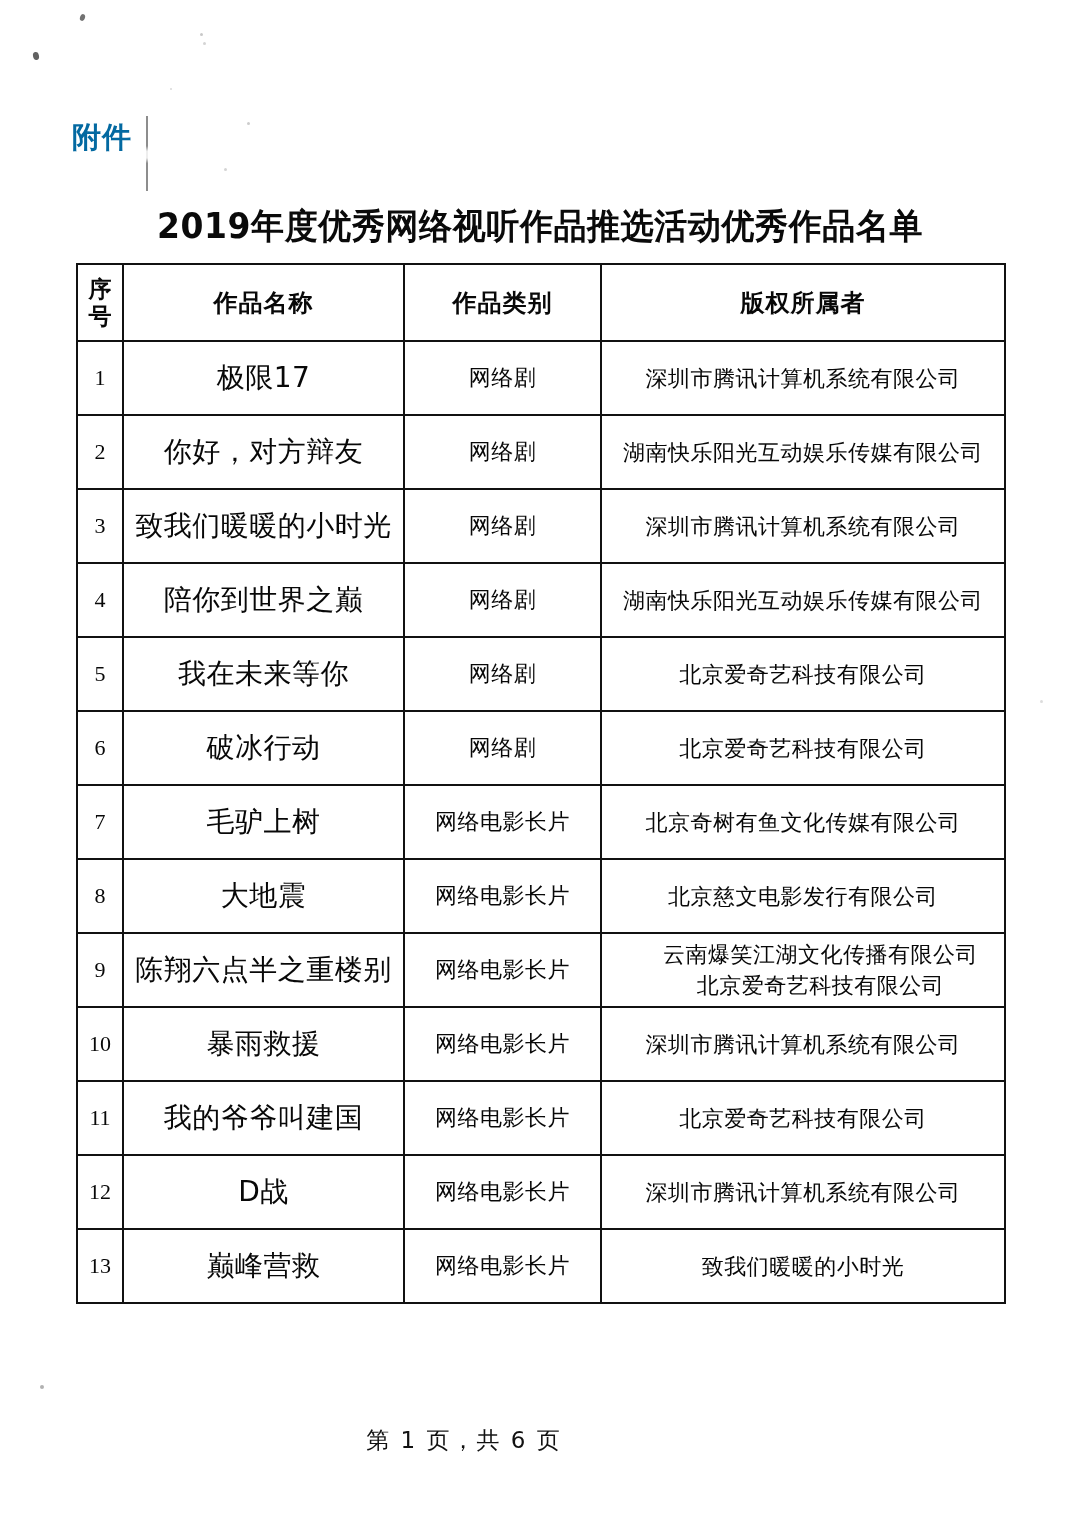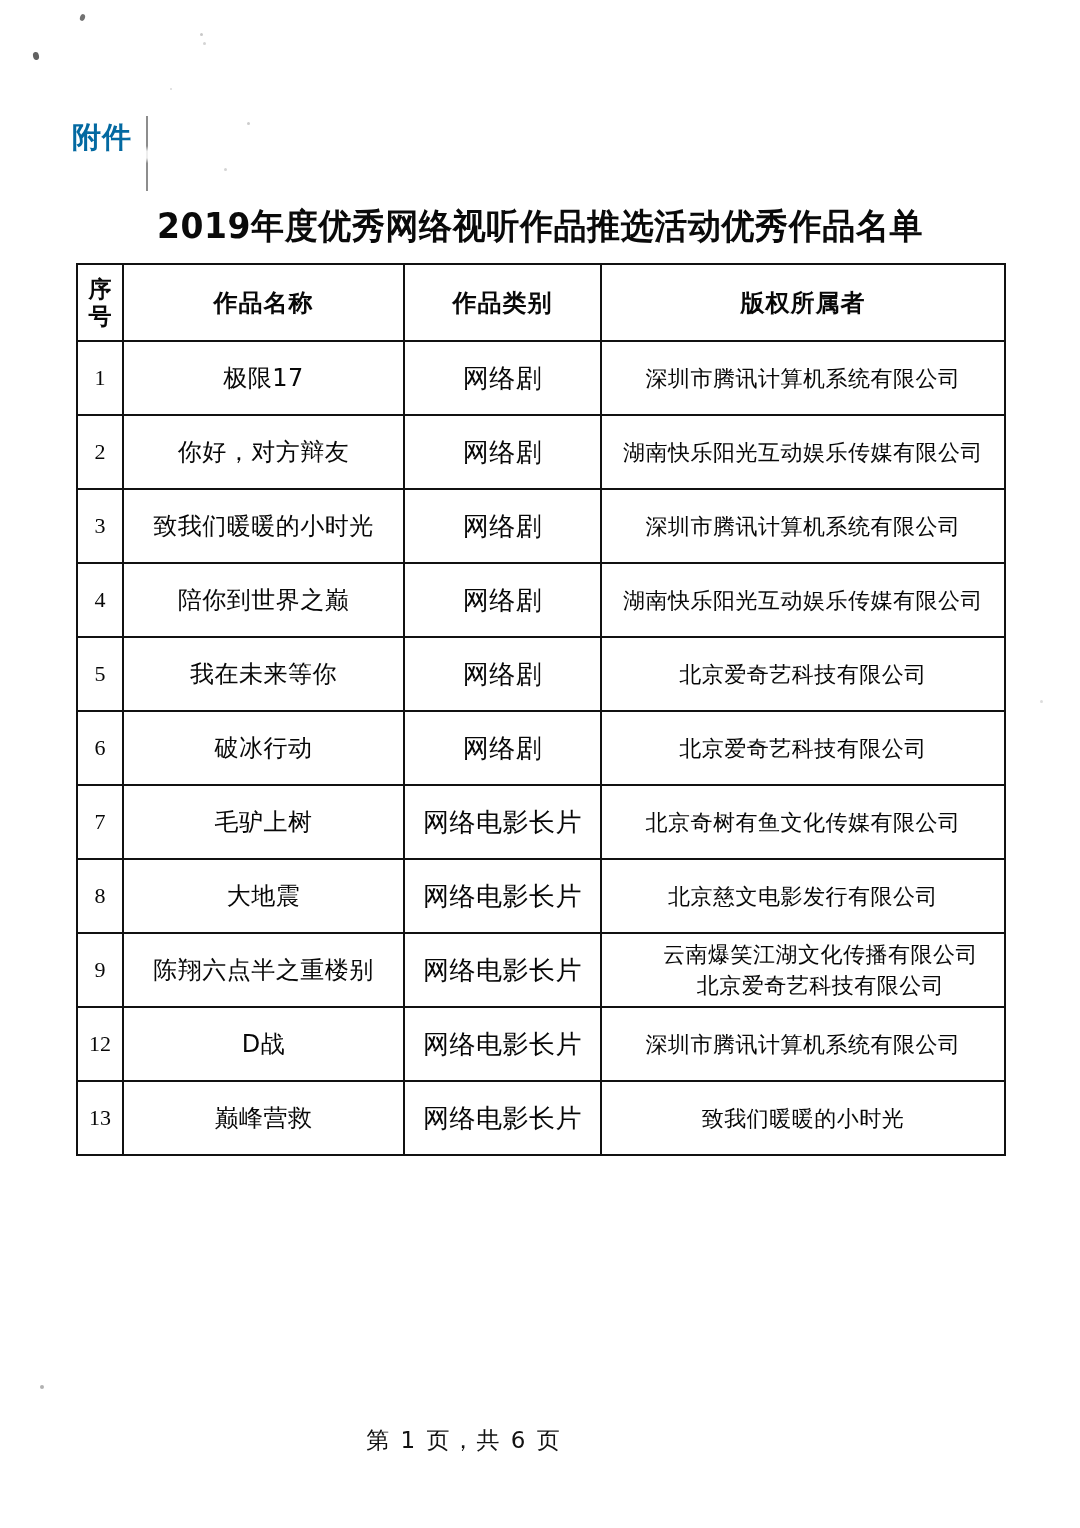--- a/index.html
+++ b/index.html
@@ -125,22 +125,22 @@
     height: 72px;
     font-weight: 400;
     font-size: 22px;
     letter-spacing: .5px;
   }
   tbody td.cell-no {
     font-family: "Liberation Serif", "DejaVu Serif", serif;
     font-size: 22px;
     letter-spacing: 0;
   }
-  tbody td.cell-name  { font-size: 24px; }
-  tbody td.cell-cat   { font-size: 26px; margin-top: 28px; }
+  tbody td.cell-name  { font-size: 28px; }
+  tbody td.cell-cat   { font-size: 22px; margin-top: 28px; }
   tbody td.cell-owner { font-size: 22px; }
   tbody td.cell-owner .own-line { display: block; line-height: 31px; }
   tbody td.cell-owner.two-line { line-height: 31px; padding-left: 37px; }
 
   
   .page-footer {
     position: absolute;
     left: 0;
     top: 1425px;
     width: 928px;
@@ -258,20 +258,36 @@
         <tr>
           <td class="cell-no">9</td>
           <td class="cell-name">陈翔六点半之重楼别</td>
           <td class="cell-cat">网络电影长片</td>
           <td class="cell-owner two-line">
             <span class="own-line">云南爆笑江湖文化传播有限公司</span>
             <span class="own-line">北京爱奇艺科技有限公司</span>
           </td>
         </tr>
         <tr>
+          <td class="cell-no">10</td>
+          <td class="cell-name">暴雨救援</td>
+          <td class="cell-cat">网络电影长片</td>
+          <td class="cell-owner">
+            <span class="own-line">深圳市腾讯计算机系统有限公司</span>
+          </td>
+        </tr>
+        <tr>
+          <td class="cell-no">11</td>
+          <td class="cell-name">我的爷爷叫建国</td>
+          <td class="cell-cat">网络电影长片</td>
+          <td class="cell-owner">
+            <span class="own-line">北京爱奇艺科技有限公司</span>
+          </td>
+        </tr>
+        <tr>
           <td class="cell-no">12</td>
           <td class="cell-name">D战</td>
           <td class="cell-cat">网络电影长片</td>
           <td class="cell-owner">
             <span class="own-line">深圳市腾讯计算机系统有限公司</span>
           </td>
         </tr>
         <tr>
           <td class="cell-no">13</td>
           <td class="cell-name">巅峰营救</td>

